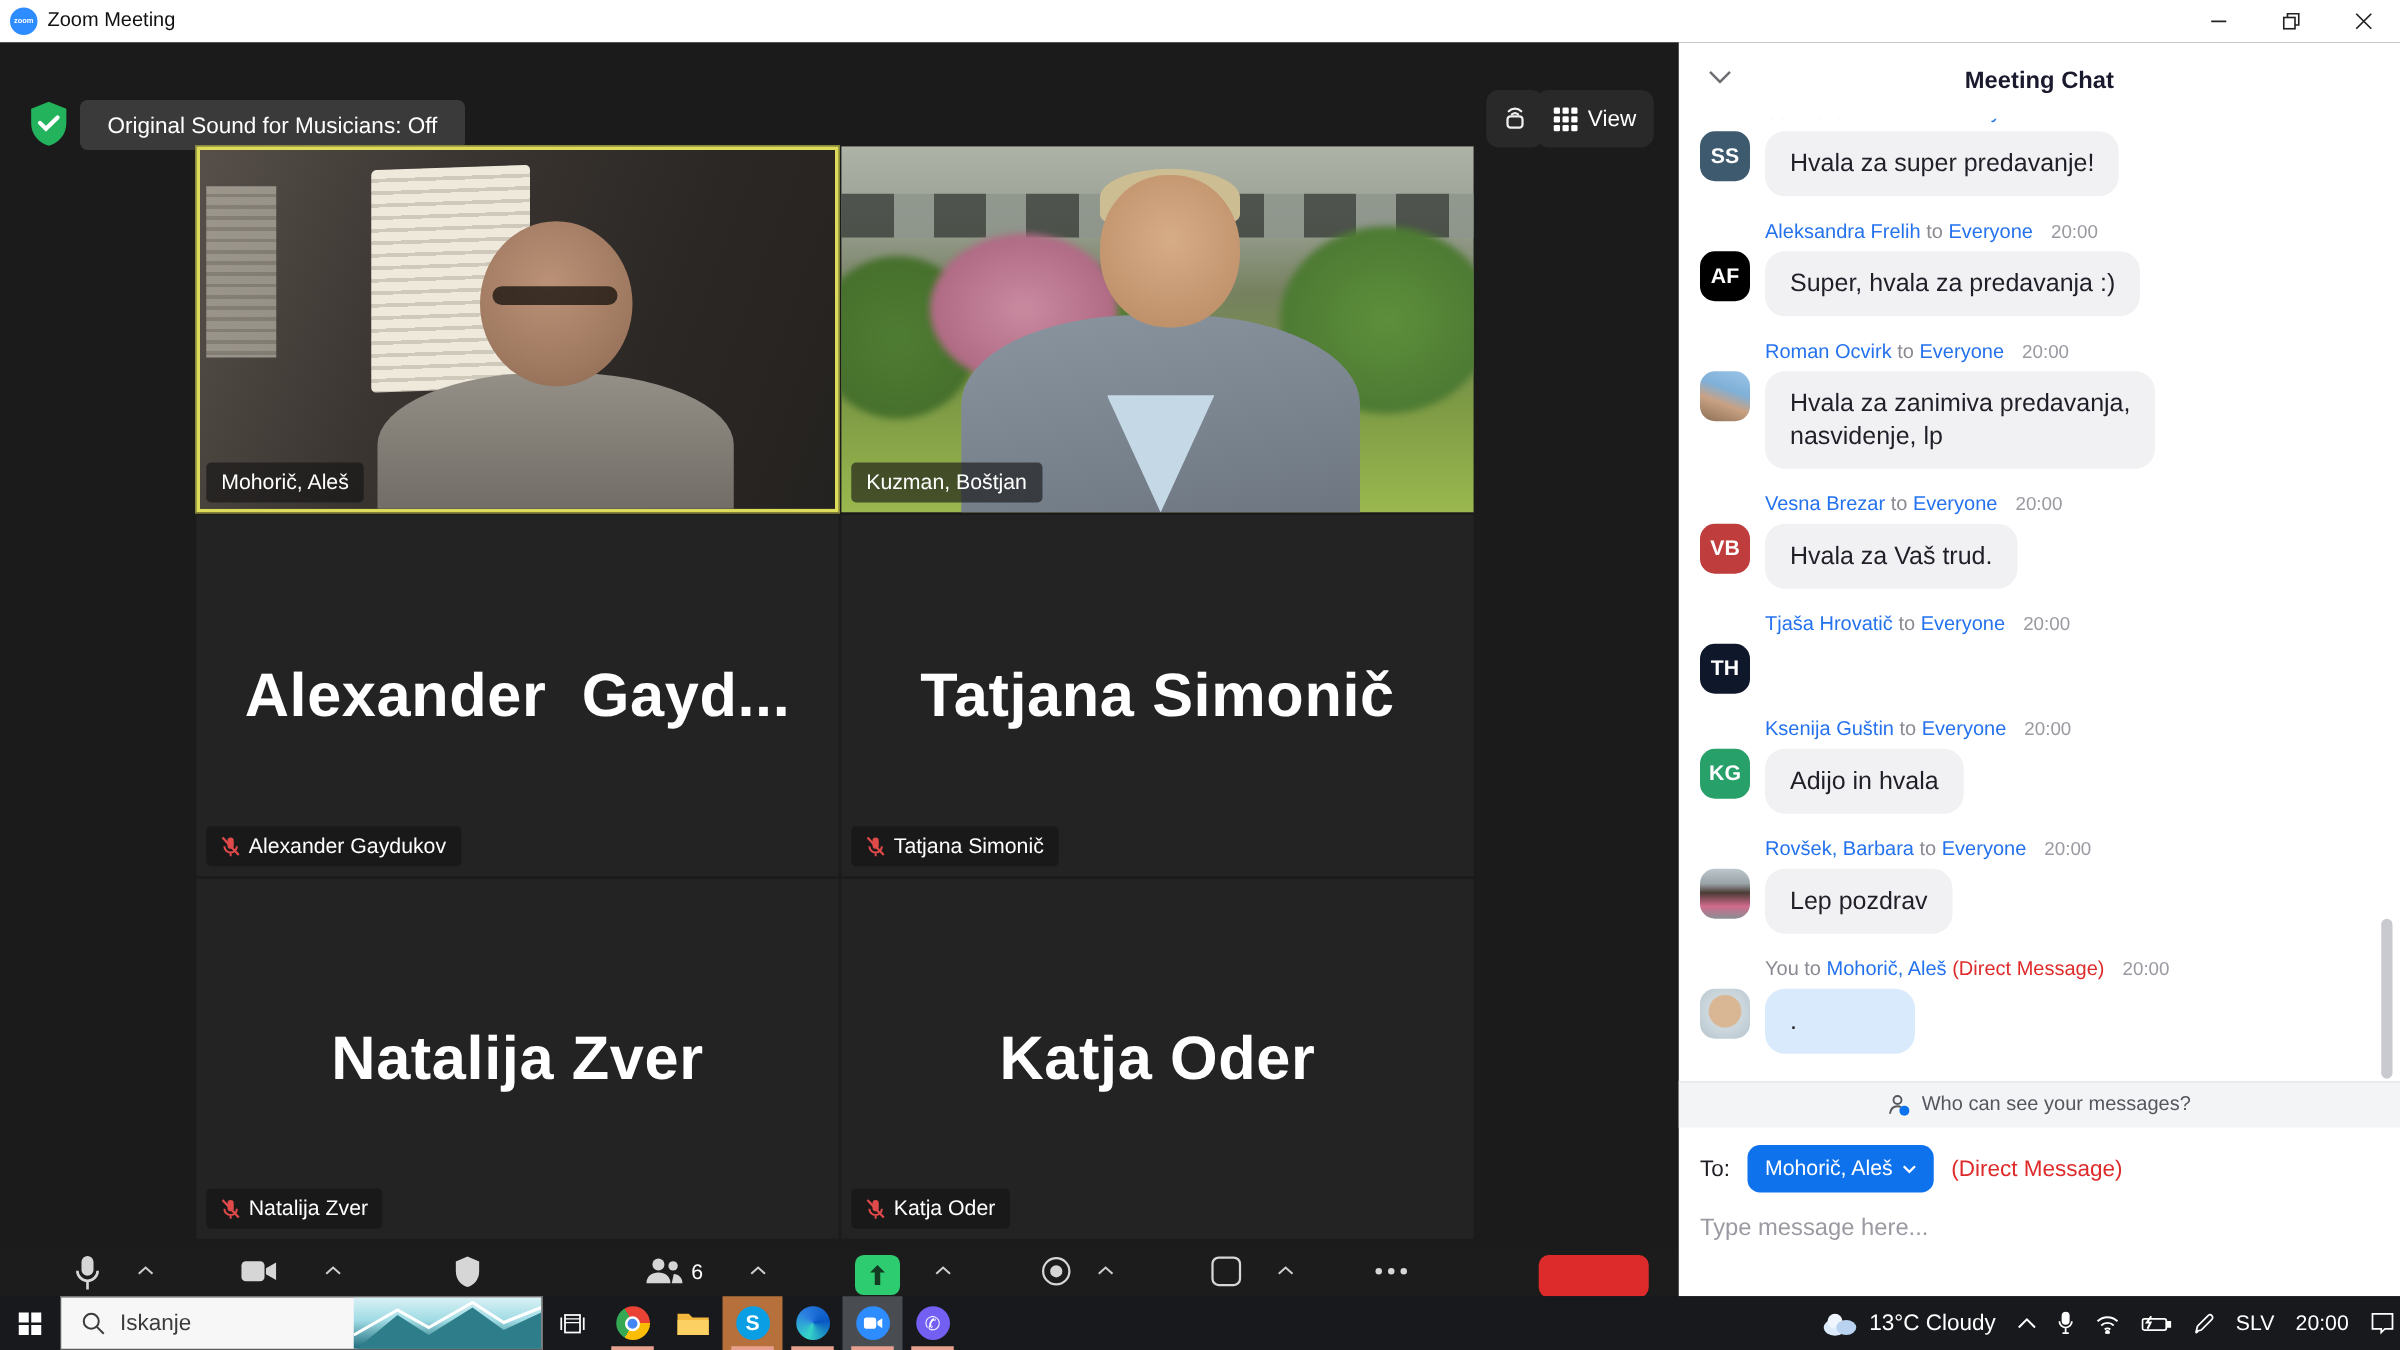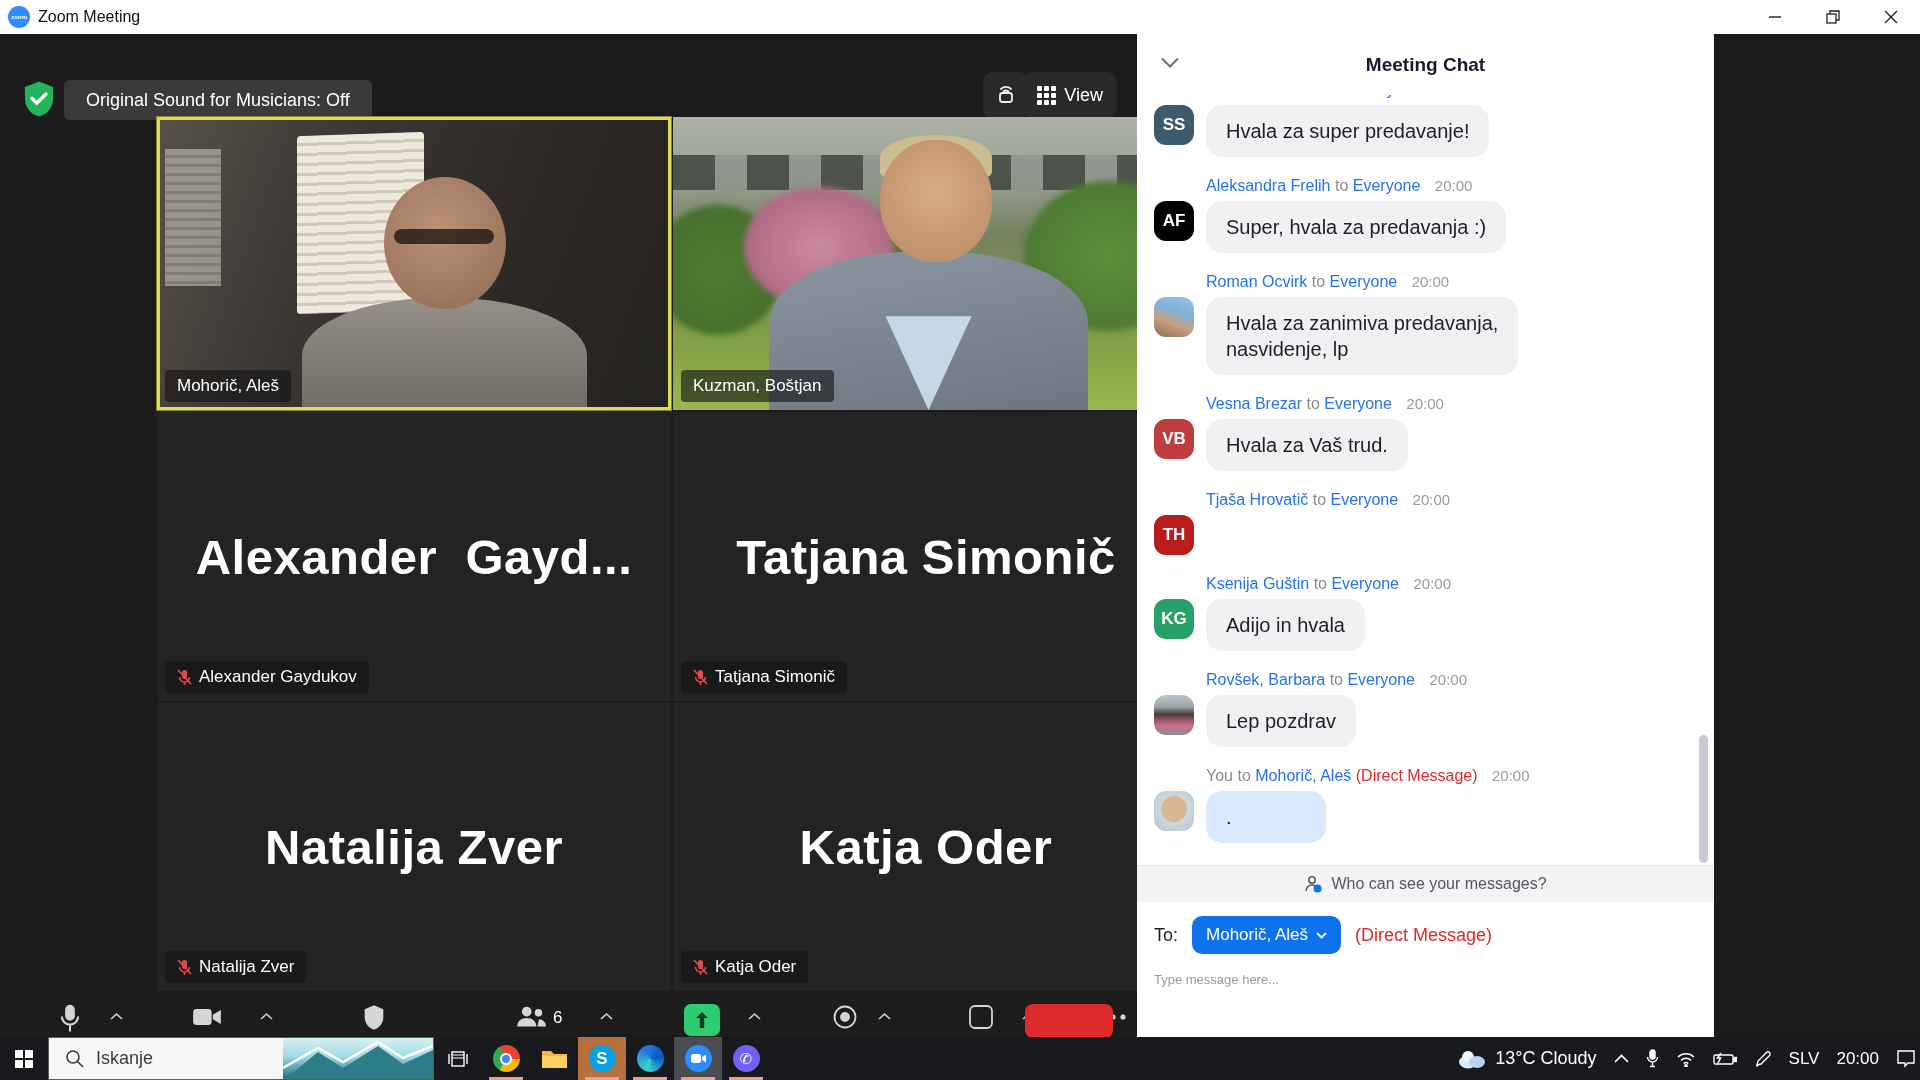--- a/index.html
+++ b/index.html
@@ -12,21 +12,21 @@
   .titlebar { position:absolute; top:0; left:0; width:1920px; height:34px; background:#fff;
     display:flex; align-items:center; }
   .zoom-logo { width:22px; height:22px; border-radius:50%; background:#2d8cff; margin-left:8px;
     display:flex; align-items:center; justify-content:center; color:#fff; font-size:6px; font-weight:bold; }
   .win-title { margin-left:8px; font-size:16px; color:#111; }
   .tb-controls { margin-left:auto; display:flex; height:100%; }
   .tb-btn { width:58px; height:100%; display:flex; align-items:center; justify-content:center; color:#222; }
 
   
   .main { position:absolute; top:34px; left:0; width:1920px; height:1003px; display:flex; }
-  .meeting { position:relative; width:1137px; height:100%; background:#1b1b1b; overflow:hidden; }
+  .meeting { position:relative; width:1343px; height:100%; background:#1b1b1b; overflow:hidden; }
   .chat { position:relative; width:577px; height:100%; background:#fff; display:flex; flex-direction:column; }
 
   
   .shield-green { left:22px; top:46px; }
   .sound-badge { left:64px; top:46px; height:40px; background:#3a3a3a; border-radius:6px;
     color:#fff; font-size:18px; display:flex; align-items:center; padding:0 22px; }
   .cast-btn { right:108px; top:38px; width:46px; height:46px; background:#292929; border-radius:10px;
     display:flex; align-items:center; justify-content:center; }
   .view-btn { right:20px; top:38px; height:46px; background:#292929; border-radius:10px;
     display:flex; align-items:center; justify-content:center; gap:8px; padding:0 14px;
@@ -108,21 +108,21 @@
   .bubble.mine { background:#d8eafc; min-height:46px; min-width:120px; }
   .chat-scroll { position:absolute; right:6px; top:640px; width:9px; height:128px; border-radius:5px; background:#c9cad0; }
   .who-bar { height:37px; background:#f3f4f6; border-top:1px solid #e4e4e8; display:flex;
     align-items:center; justify-content:center; gap:8px; font-size:16px; color:#56565e; }
   .compose { flex:1; padding:14px 0 0 17px; }
   .to-row { display:flex; align-items:center; gap:14px; }
   .to-label { font-size:18px; color:#1f1f27; }
   .to-pill { display:flex; align-items:center; gap:8px; background:#0e72ed; border-radius:10px;
     padding:9px 14px; color:#fff; font-size:17px; }
   .dm-note { color:#de2a2a; font-size:18px; }
-  .msg-input { margin-top:18px; border:none; outline:none; font-size:13px; width:520px;
+  .msg-input { margin-top:18px; border:none; outline:none; font-size:19px; width:520px;
     font-family:"Liberation Sans","DejaVu Sans",sans-serif; color:#1f1f27; background:transparent; }
   .msg-input::placeholder { color:#9a9aa2; }
 
   
   .taskbar { position:absolute; left:0; bottom:0; width:1920px; height:43px; background:#17191d;
     display:flex; align-items:center; }
   .tb-item { height:43px; display:flex; align-items:center; justify-content:center; position:relative; }
   .start { width:48px; }
   .win-flag { display:grid; grid-template-columns:8px 8px; grid-template-rows:8px 8px; gap:2px; }
   .win-flag i { background:#fff; }
@@ -453,21 +453,21 @@
         </div>
 
         <div class="msg">
           <div class="m-head">
             <span class="sender">Tjaša Hrovatič</span>
             <span class="toword">to</span>
             <span class="rcpt">Everyone</span>
             <span class="time">20:00</span>
           </div>
           <div class="m-row">
-            <div class="avatar" style="background-color: #b91c1c;">
+            <div class="avatar" style="background-color: #0f172a;">
               <span>TH</span>
               </div>
           </div>
         </div>
 
         <div class="msg">
           <div class="m-head">
             <span class="sender">Ksenija Guštin</span>
             <span class="toword">to</span>
             <span class="rcpt">Everyone</span>

